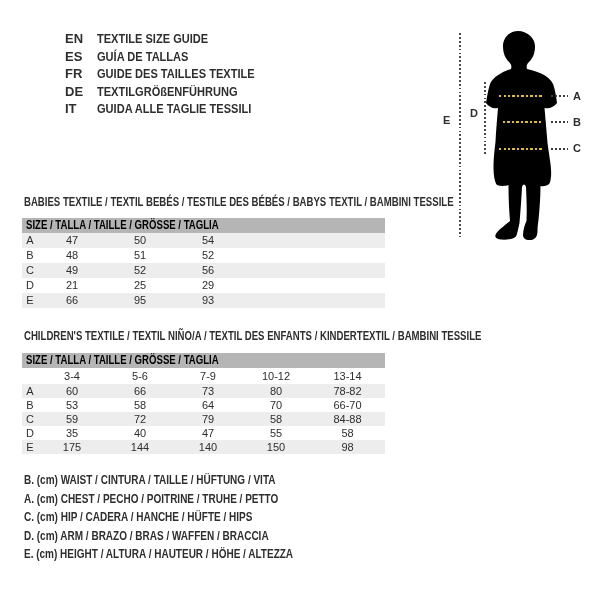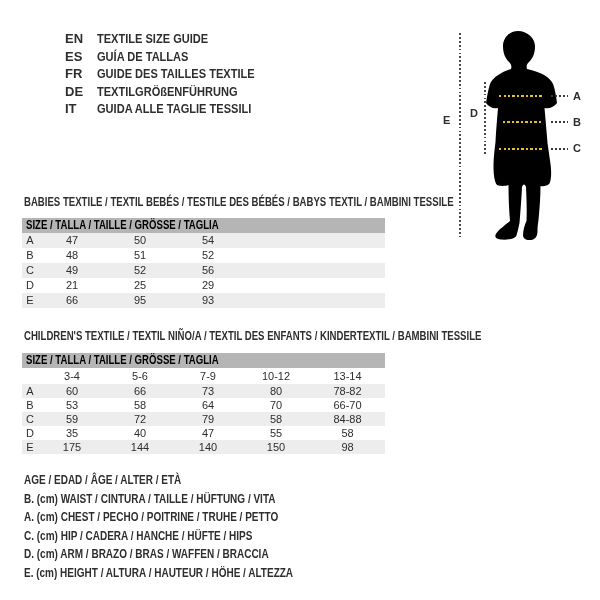--- a/index.html
+++ b/index.html
@@ -220,23 +220,20 @@
       <div class="td">175</div>
       <div class="td">144</div>
       <div class="td">140</div>
       <div class="td">150</div>
       <div class="td">98</div>
     </div>
   </div>
 
   <div class="abs" style="left:24px;top:471px;">
     <div class="legend-line">
-      <span class="cond">AGE / EDAD / ÂGE / ALTER / ETÀ</span>
-    </div>
-    <div class="legend-line">
       <span class="cond">B. (cm) WAIST / CINTURA / TAILLE / HÜFTUNG / VITA</span>
     </div>
     <div class="legend-line">
       <span class="cond">A. (cm) CHEST / PECHO / POITRINE / TRUHE / PETTO</span>
     </div>
     <div class="legend-line">
       <span class="cond">C. (cm) HIP / CADERA / HANCHE / HÜFTE / HIPS</span>
     </div>
     <div class="legend-line">
       <span class="cond">D. (cm) ARM / BRAZO / BRAS / WAFFEN / BRACCIA</span>

